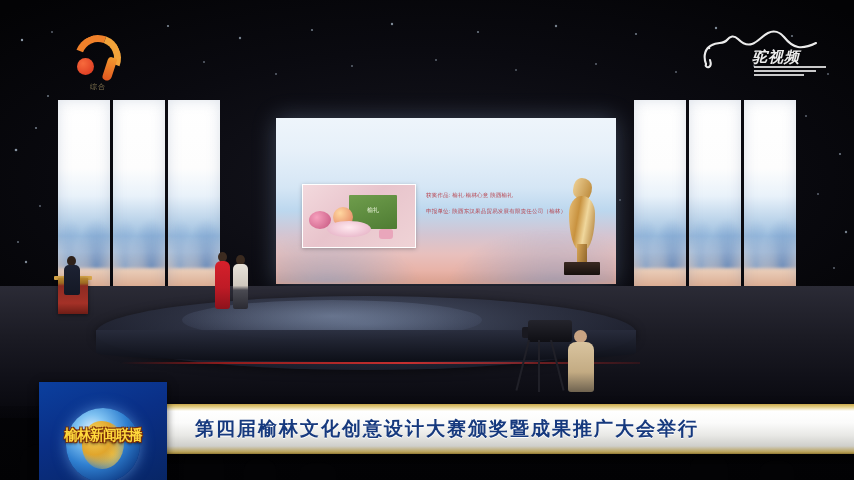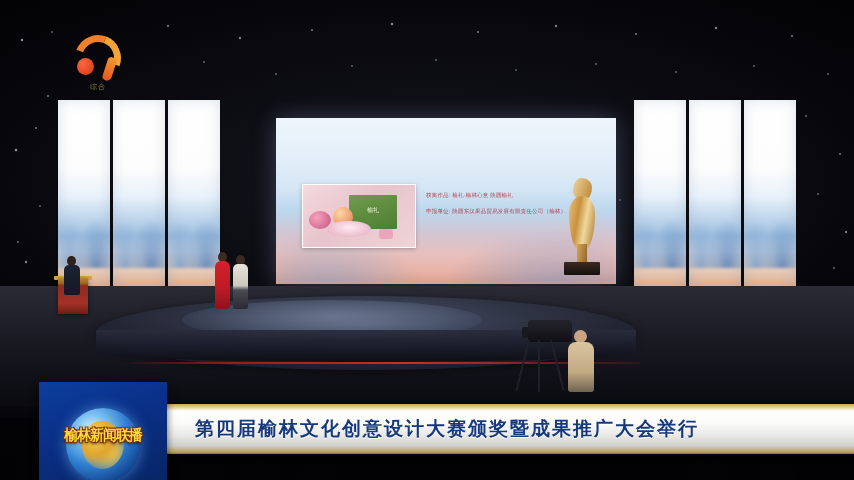--- a/index.html
+++ b/index.html
@@ -708,20 +708,35 @@
     <div class="logo-glyph">
       <div class="logo-swoosh">
         <div class="arc"></div>
         <div class="dot"></div>
         <div class="tail"></div>
       </div>
     </div>
     <div class="channel-sub">综合</div>
   </div>
 
+  <div class="watermark">
+    <svg class="wm-camel" width="120" height="44" viewBox="0 0 120 44">
+      <path d="M6 38 C3 30 5 22 12 19 C18 16 24 18 27 14 C30 10 34 9 38 13
+               C42 17 46 20 52 18 C58 16 62 10 68 7 C74 4 80 6 84 11
+               C88 16 92 20 98 21 C104 22 110 20 116 17" fill="none" stroke="#ffffff" stroke-width="2.1" stroke-linecap="round"></path>
+      <path d="M6 38 C5 40 7 42 9 41 C11 40 11 37 10 34" fill="none" stroke="#ffffff" stroke-width="2.1" stroke-linecap="round"></path>
+      <circle cx="9" cy="22" r="1.3" fill="#ffffff"></circle>
+    </svg>
+    <div class="wm-text">驼视频</div>
+    <div class="wm-rules">
+      <i></i>
+        <i></i>
+        <i></i>
+    </div>
+  </div>
 
   <div class="lower-third">
     <div class="lt-banner">
       <div class="lt-headline">第四届榆林文化创意设计大赛颁奖暨成果推广大会举行</div>
     </div>
     <div class="lt-shadowbar"></div>
     <div class="lt-logo">
       <div class="lt-globe"></div>
       <div class="lt-logo-text">榆林新闻联播</div>
     </div>

